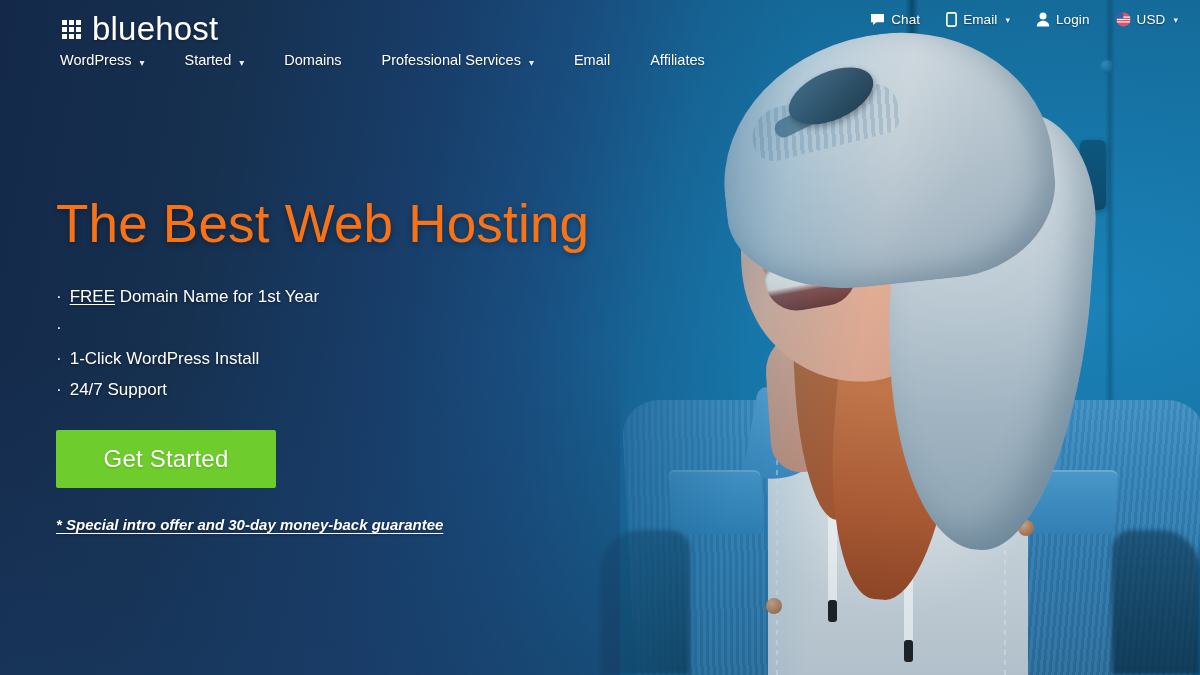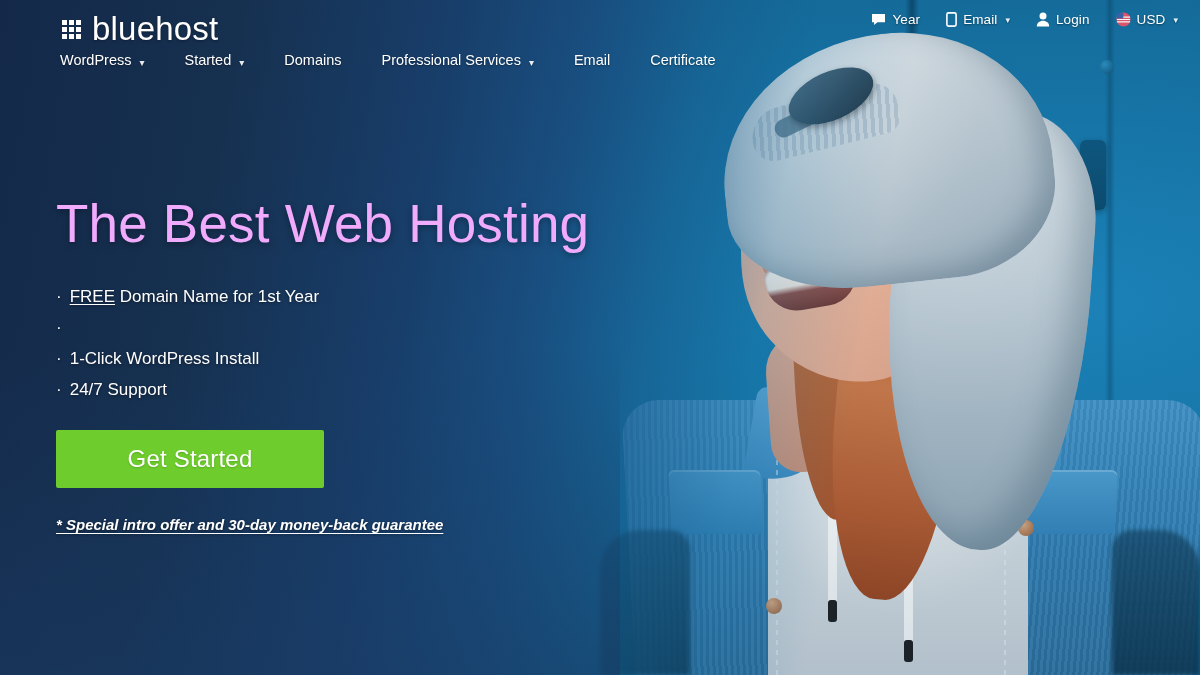--- a/index.html
+++ b/index.html
@@ -272,39 +272,39 @@
     text-shadow:0 1px 2px rgba(0,0,0,.4);
     cursor:pointer; white-space:nowrap;
     display:flex; align-items:flex-end; gap:6px;
   }
   .nav-item:last-child { margin-right:0; }
   .nav-item .caret { font-size:10px; }
 
   
   .hero { position:absolute; left:56px; top:196px; z-index:20; width:560px; }
   .headline {
-    color:#f0abfc; font-size:53px; font-weight:300; line-height:1.06;
+    color:#f97316; font-size:53px; font-weight:300; line-height:1.06;
     letter-spacing:.2px;
     text-shadow:0 2px 6px rgba(0,0,0,.35);
     white-space:nowrap;
   }
   .bullets { margin-top:36px; }
   .bullet {
     color:#ffffff; font-size:17px; line-height:1; margin-bottom:14px;
     display:flex; align-items:baseline; gap:8px;
     text-shadow:0 1px 3px rgba(0,0,0,.45);
     white-space:nowrap;
   }
   .bullet .dot { font-size:17px; opacity:.95; }
   .bullet b { font-weight:400; text-decoration:underline; text-underline-offset:2px; }
 
   .cta {
     display:inline-flex; align-items:center; justify-content:center;
     margin-top:18px;
-    width:268px; height:58px;
+    width:220px; height:58px;
     background:#6ecc2c;
     color:#ffffff; font-size:24px; font-weight:400; letter-spacing:.2px;
     border:none; border-radius:2px; cursor:pointer;
     text-shadow:0 1px 2px rgba(0,0,0,.18);
     font-family:"Liberation Sans", sans-serif;
   }
   .footnote {
     display:block; margin-top:28px;
     color:#ffffff; font-size:15px; font-weight:700; font-style:italic;
     text-decoration:underline; text-underline-offset:3px;
@@ -369,21 +369,21 @@
   <div class="header">
 
     <div class="utility">
 
       <div class="util-item">
         <span class="ico">
           <svg width="15" height="14" viewBox="0 0 15 14">
               <path fill="#fff" d="M1 1h13v8.2H6.4L3.1 12V9.2H1z"></path>
             </svg>
         </span>
-        <span>Year</span>
+        <span>Chat</span>
       </div>
 
       <div class="util-item">
         <span class="ico">
           <svg width="11" height="15" viewBox="0 0 11 15">
               <rect x="0.9" y="0.9" width="9.2" height="13.2" rx="1.6" fill="none" stroke="#fff" stroke-width="1.6"></rect>
             </svg>
         </span>
         <span>Email</span>
         <span class="caret">▾</span>
@@ -440,21 +440,21 @@
         <span>Domains</span>
       </div>
       <div class="nav-item">
         <span>Professional Services</span>
         <span class="caret">▾</span>
       </div>
       <div class="nav-item">
         <span>Email</span>
       </div>
       <div class="nav-item">
-        <span>Certificate</span>
+        <span>Affiliates</span>
       </div>
     </nav>
   </div>
 
   <div class="hero">
     <h1 class="headline">The Best Web Hosting</h1>
 
     <ul class="bullets">
       <li class="bullet">
         <span class="dot">·</span>

